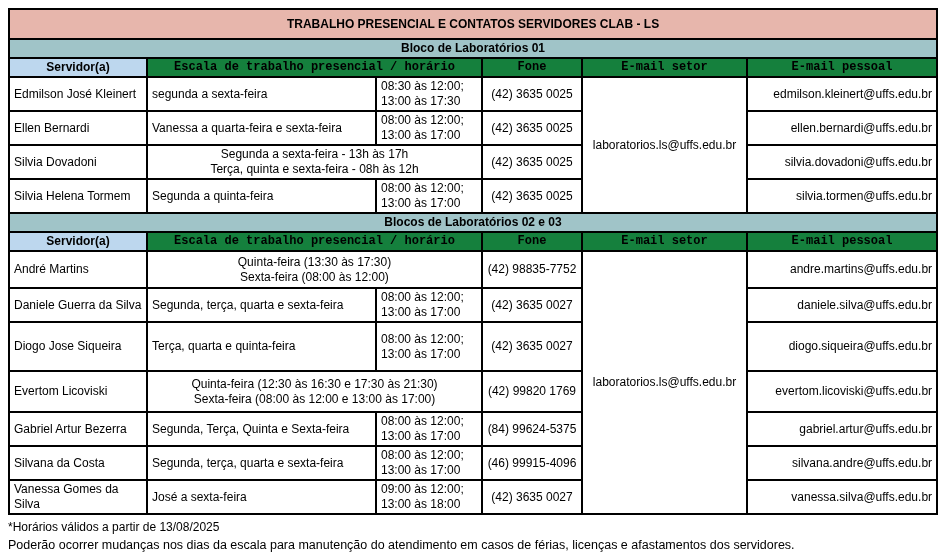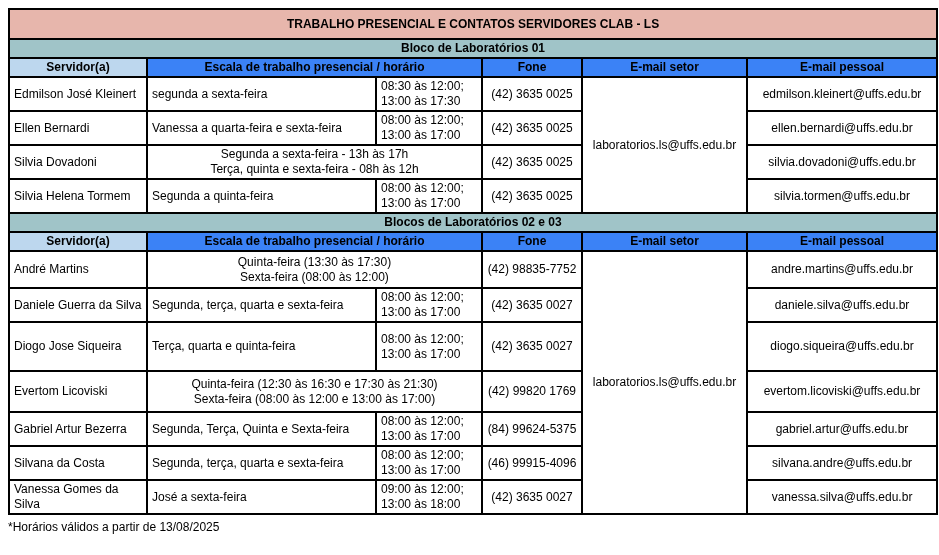--- a/index.html
+++ b/index.html
@@ -43,33 +43,33 @@
     text-align: center;
     height: 15px;
   }
   td.th {
     font-size: 13px;
     font-weight: bold;
     text-align: center;
     height: 13px;
   }
   td.th-blue  { background: #bdd7ee; }
-  td.th-gray  { background: #3b82f6; }
+  td.th-gray  { background: #15803d; font-family: Liberation Mono, monospace; }
   td.name  { text-align: left; }
   td.sched { text-align: left; }
   td.sched-merged {
     text-align: center;
     white-space: pre-line;
   }
   td.hours {
     white-space: pre-line;
   }
   td.fone  { text-align: center; }
   td.setor { text-align: center; }
-  td.email { text-align: center; font-size: 11.5px; margin-left: 21px; }
+  td.email { text-align: right; font-size: 11.5px; margin-left: 21px; }
   .footnotes {
     width: 920px;
     margin-top: 3px;
     font-size: 12px;
     line-height: 1.5;
   }
   .footnotes .fn2 { font-size: 12.5px; }
 </style>
 </head>
 <body>
@@ -200,14 +200,15 @@
       <td class="hours">09:00 às 12:00;
 13:00 às 18:00</td>
       <td class="fone">(42) 3635 0027</td>
       <td class="email">vanessa.silva@uffs.edu.br</td>
     </tr>
   </tbody>
     </table>
 
   <div class="footnotes">
     <div class="fn1">*Horários válidos a partir de 13/08/2025</div>
+    <div class="fn2">Poderão ocorrer mudanças nos dias da escala para manutenção do atendimento em casos de férias, licenças e afastamentos dos servidores.</div>
   </div>
 </div>
 
 </body></html>

